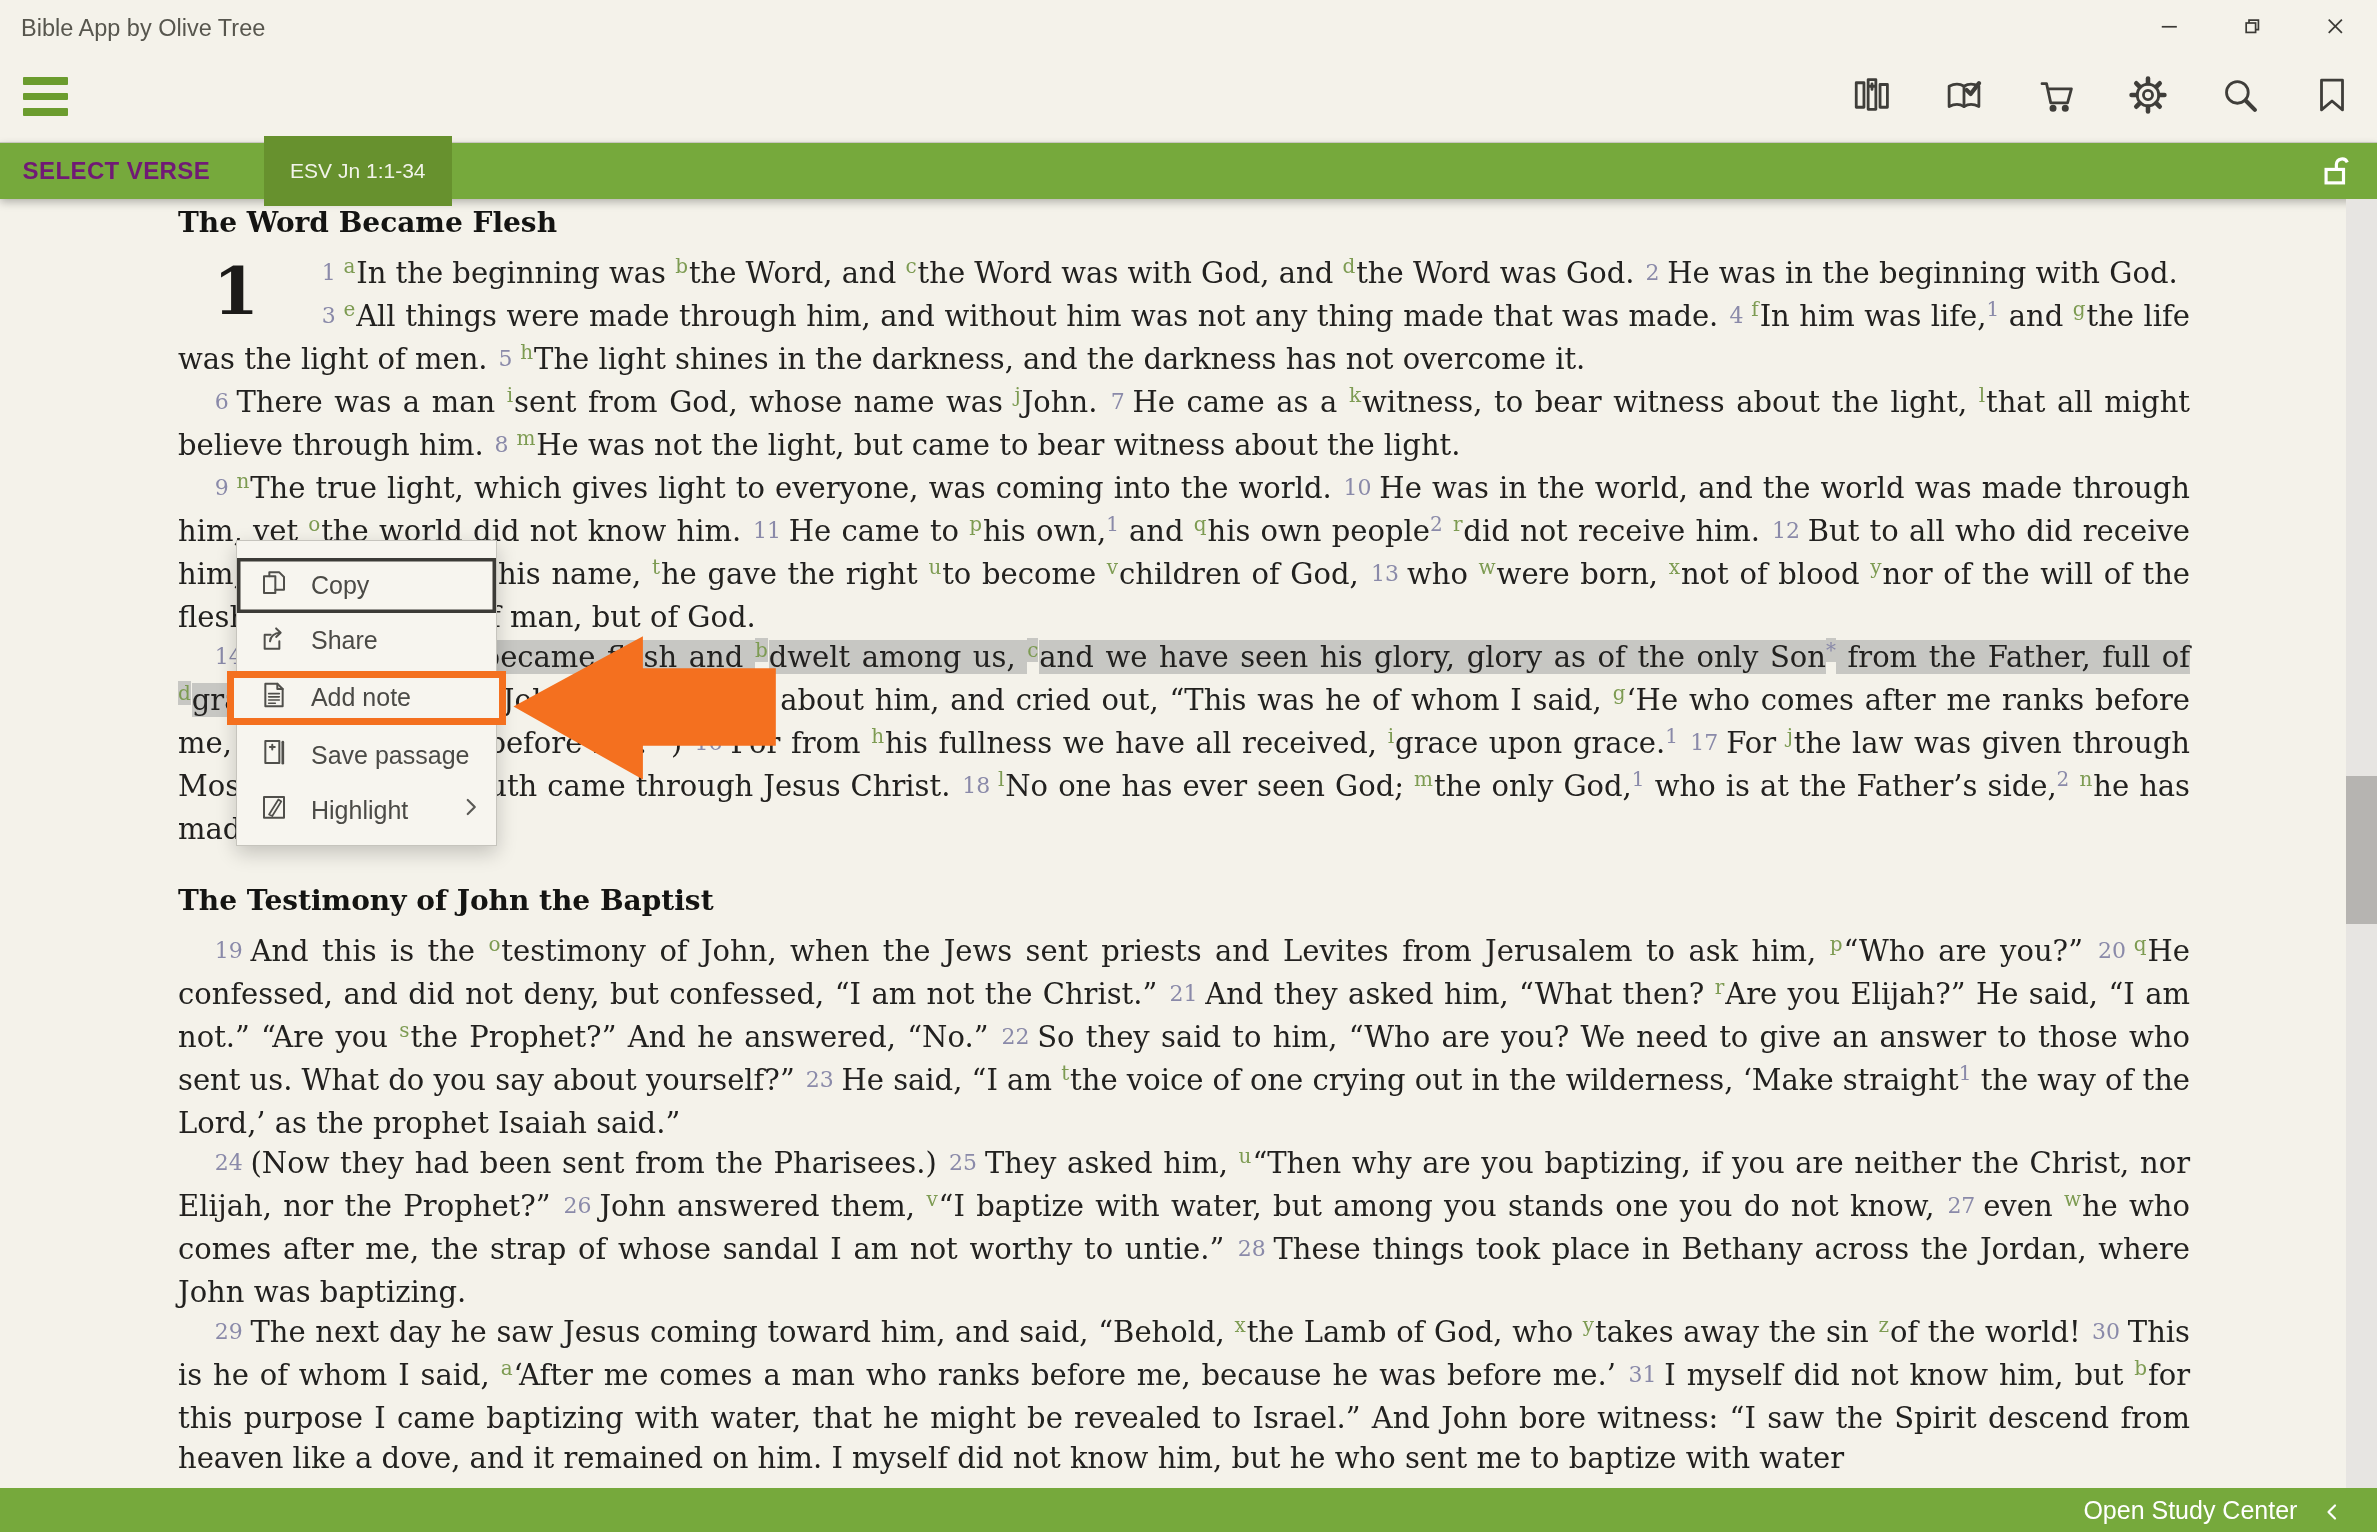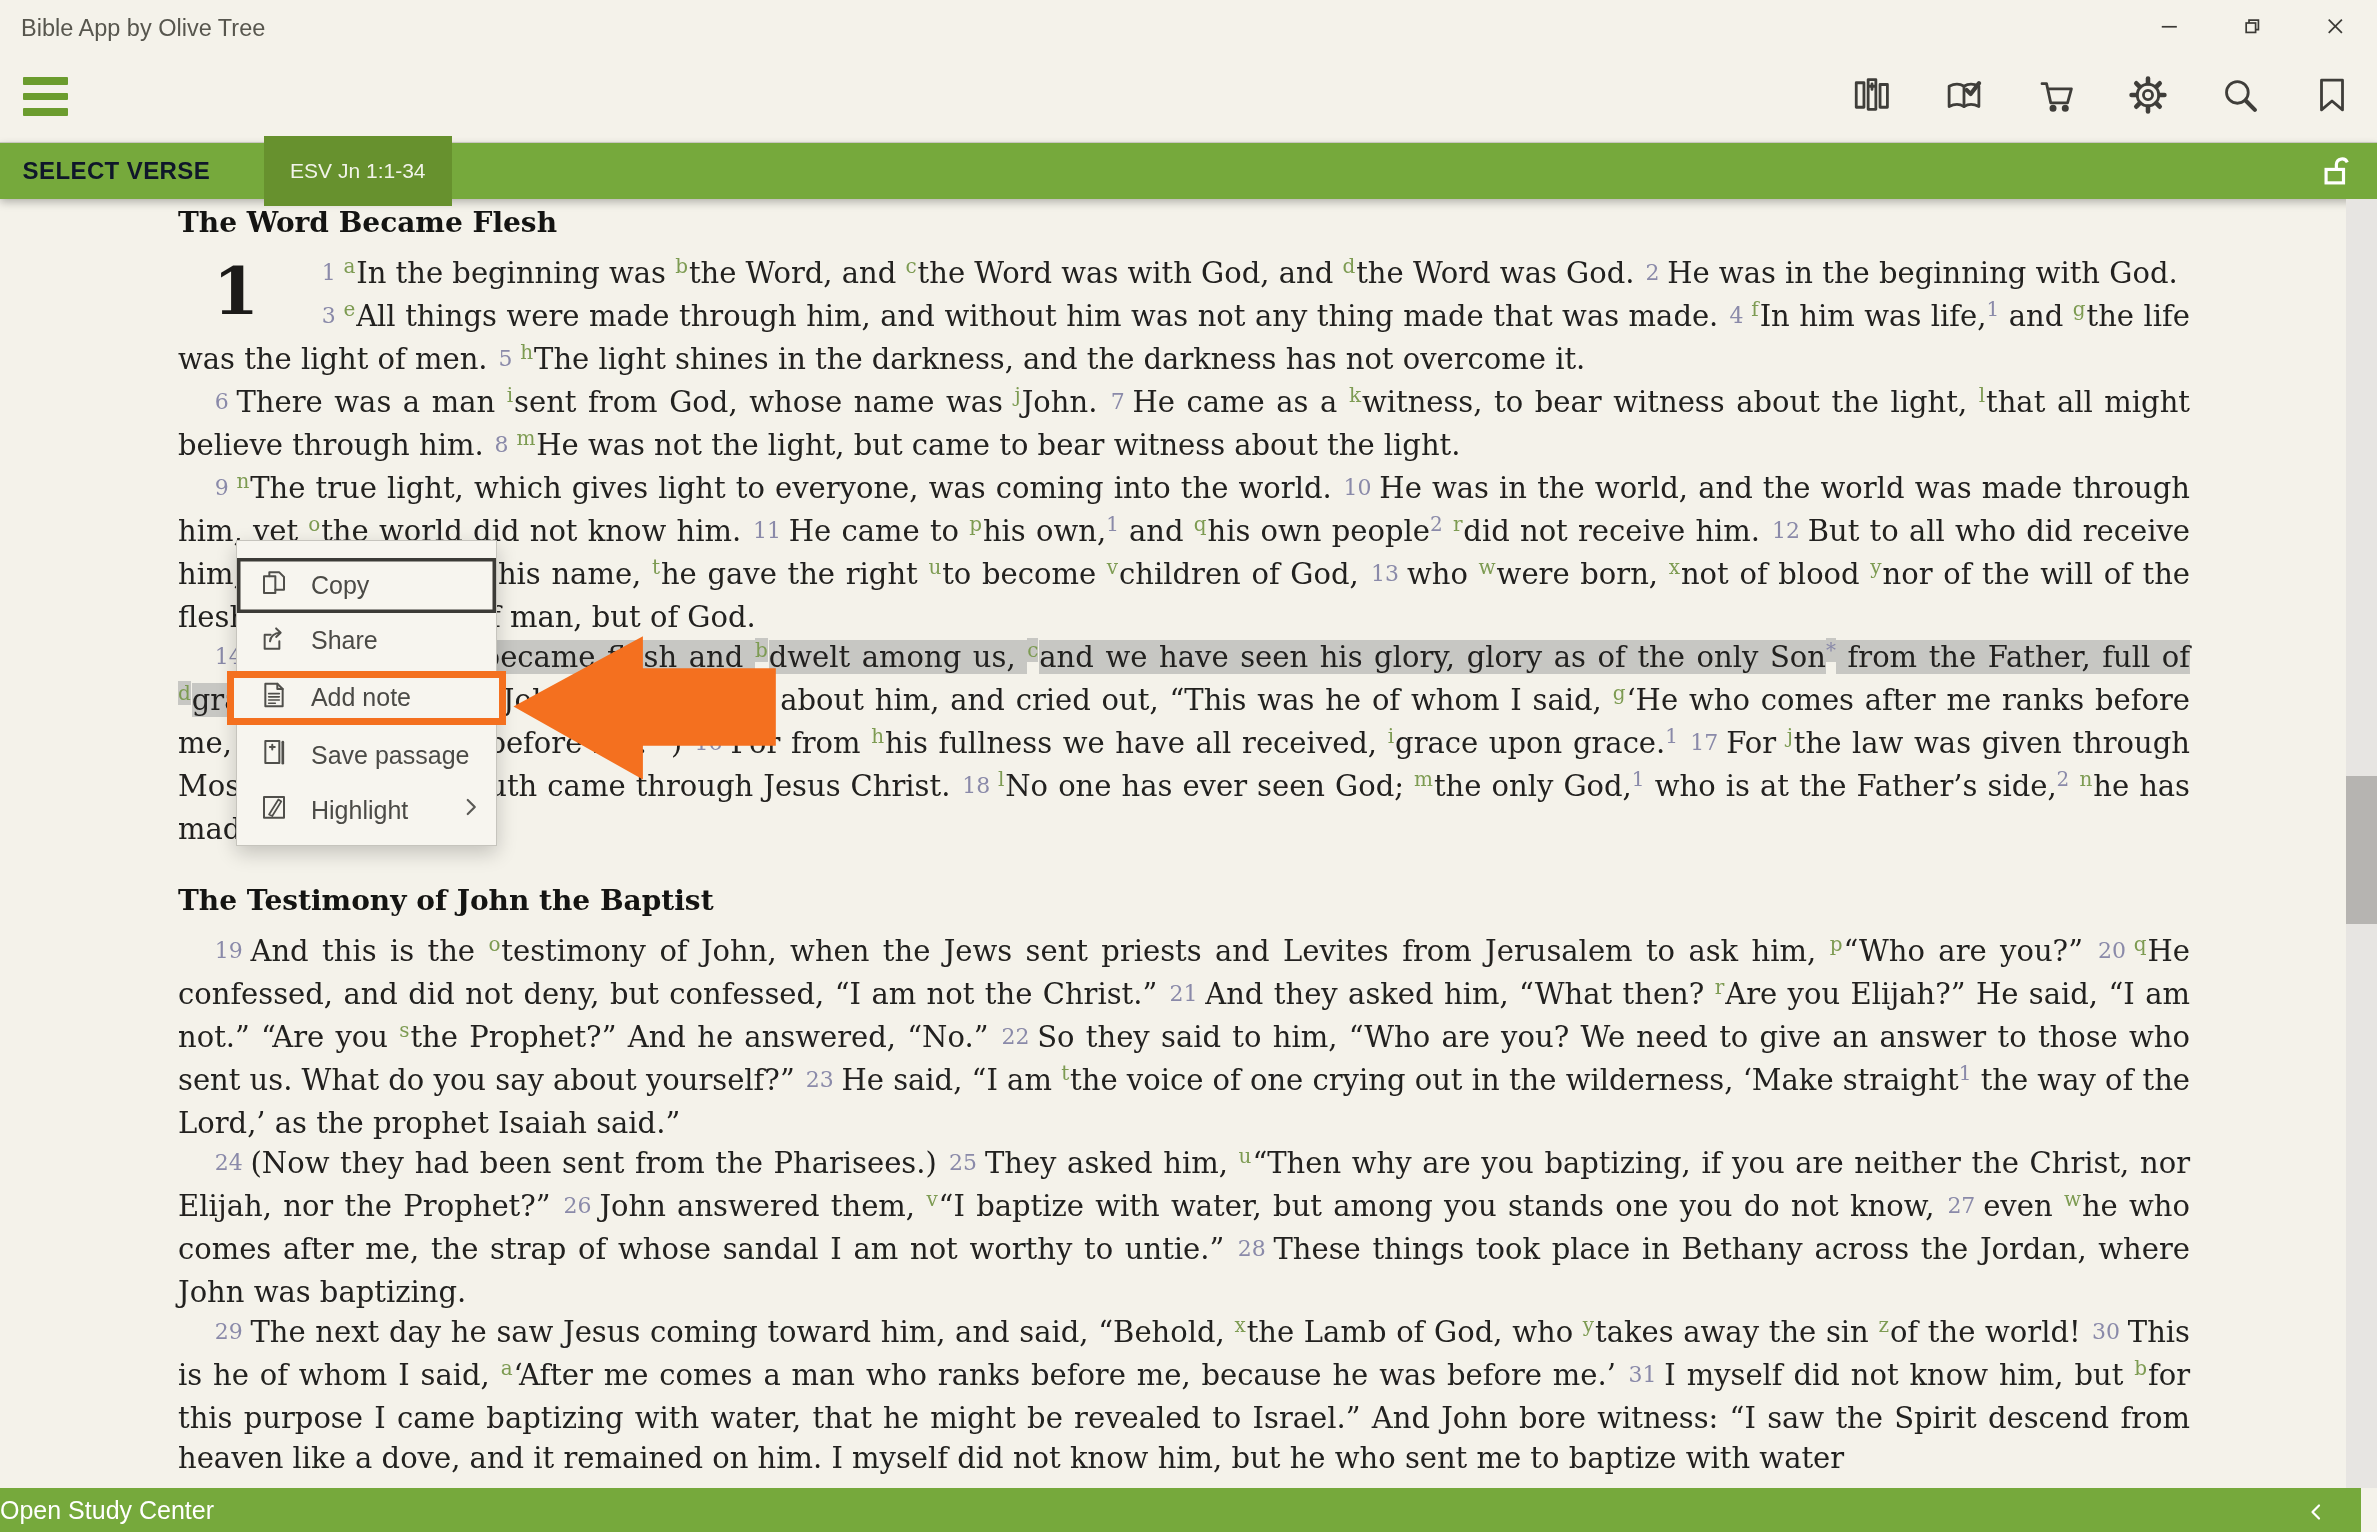--- a/index.html
+++ b/index.html
@@ -16,21 +16,21 @@
   .win-btn svg{width:22.6px;height:22.6px;stroke:#3b3a36;stroke-width:1.8;fill:none;}
   
   .toolbar{height:86px;position:relative;}
   .hamburger{position:absolute;left:22.6px;top:21px;width:45px;display:flex;flex-direction:column;gap:7.8px;cursor:pointer;}
   .hamburger div{height:7.8px;background:#6b9c2e;border-radius:0.9px;}
   .tool-icons{position:absolute;right:22.6px;top:12px;display:flex;gap:47px;align-items:center;}
   .tool-btn{width:45px;height:57px;display:flex;align-items:center;justify-content:center;}
   .tool-btn svg{width:42px;height:42px;stroke:#3f3e3a;stroke-width:1.6;fill:none;stroke-linecap:round;stroke-linejoin:round;}
   
   .select-bar{height:56px;background:#76a93c;border-top:1.7px solid #c9c7c0;display:flex;align-items:center;position:relative;box-shadow:0 4.3px 8.7px rgba(0,0,0,0.28);z-index:5;}
-  .sv-label{color:#0f172a;font-weight:bold;font-size:24px;letter-spacing:0.4px;margin-left:22.6px;}
+  .sv-label{color:#701a75;font-weight:bold;font-size:24px;letter-spacing:0.4px;margin-left:22.6px;}
   .verse-badge{margin-left:54px;height:42px;background:#67912e;color:#f2f4ea;display:flex;align-items:center;padding:14px 26px;font-size:21px;}
   .lock-wrap{position:absolute;right:24px;top:8.7px;}
   .lock-wrap svg{width:38px;height:38px;stroke:#fff;stroke-width:2;fill:none;}
   
   .content{position:absolute;top:199px;bottom:45px;left:0;right:31px;padding:7px 156px 0 178px;overflow:hidden;}
   .heading{font-family:"DejaVu Serif",serif;font-weight:bold;font-size:28px;color:#141412;margin:35px 0 14px 0;}
   .heading:first-child{margin-top:0;}
   p.verse{font-family:"DejaVu Serif",serif;font-size:29px;line-height:40px;color:#22211f;text-align:justify;margin:0;text-indent:35px;}
   .chapnum{float:left;font-size:66px;line-height:63px;padding:7px 26px 0 0;font-weight:bold;color:#1c1b19;}
   .v{color:#8a8aa9;font-size:22px;position:relative;top:-3.5px;margin:0 7.8px 0 1.7px;}
@@ -44,21 +44,21 @@
   .mi.focused{box-shadow:inset 0 0 0 3.5px #3c3b37;}
   .mi.accent{border:7px solid #f4701f;margin:2.6px -9.6px;height:54px;box-sizing:border-box;padding-left:23.5px;}
   .mi .chev{margin-left:auto;}
   .mi .chev svg{width:26px;height:26px;stroke:#5a5955;stroke-width:2;}
   
   .arrow-overlay{position:absolute;left:0;top:0;width:2377px;height:1533px;z-index:20;pointer-events:none;}
   
   .scroll-track{position:absolute;top:199px;right:0;width:31px;bottom:45px;background:#e7e5e2;z-index:6;}
   .scroll-thumb{position:absolute;top:577px;left:0;width:31px;height:148px;background:#b6b4b1;}
   
-  .bottom-bar{position:absolute;left:0;right:16px;bottom:0;height:45px;background:#76a93c;z-index:30;display:flex;align-items:center;justify-content:space-between;}
+  .bottom-bar{position:absolute;left:0;right:0;bottom:0;height:45px;background:#76a93c;z-index:30;display:flex;align-items:center;justify-content:flex-end;}
   .bb-label{color:#fff;font-size:25px;margin-right:22.6px;}
   .bb-chev svg{width:24px;height:24px;stroke:#fff;stroke-width:2.2;fill:none;stroke-linecap:round;stroke-linejoin:round;margin-right:33px;margin-top:5.2px;}
 </style>
 </head>
 <body>
 
 <div class="titlebar">
   <span class="title-text">Bible App by Olive Tree</span>
   <div class="win-controls" id="win-controls">
       <div class="win-btn">

